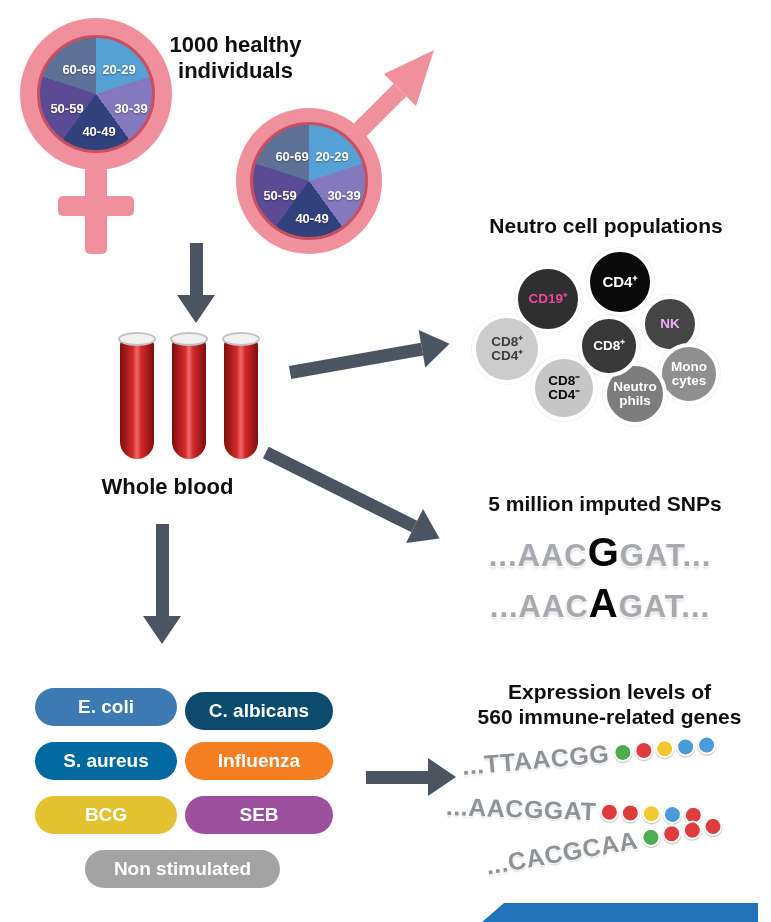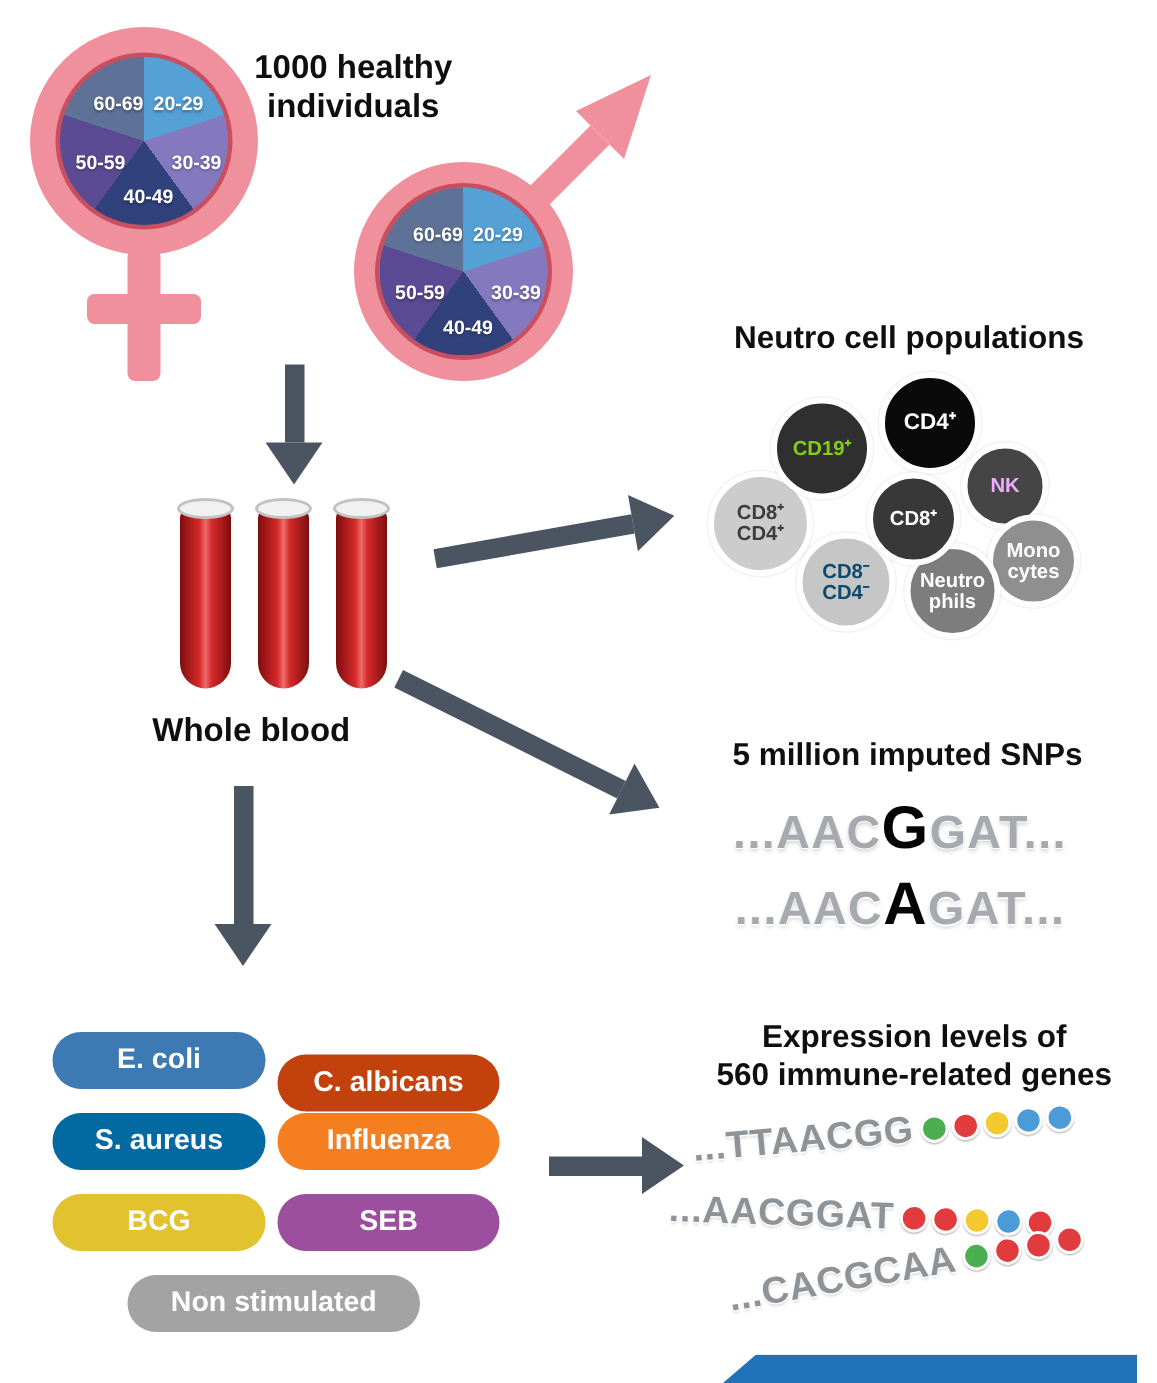--- a/index.html
+++ b/index.html
@@ -118,23 +118,23 @@
       <div class="head"></div>
   </div>
 
   <div class="abs heading h-21" style="left:450px; top:214px; width:312px;">Neutro cell populations</div>
   <div class="abs" style="left:458px; top:250px; width:300px; height:182px;">
     <div class="cell" style="left: 14px; top: 64px; width: 70px; height: 70px; z-index: 1; background: rgb(204, 204, 204); color: rgb(60, 60, 60);">CD8⁺
 CD4⁺</div>
     <div class="cell" style="left: 183px; top: 45px; width: 58px; height: 58px; z-index: 2; background: rgb(69, 69, 69); color: #f0abfc;">NK</div>
     <div class="cell" style="left: 200px; top: 93px; width: 62px; height: 62px; z-index: 2; background: rgb(143, 143, 143); color: rgb(255, 255, 255);">Mono
 cytes</div>
-    <div class="cell" style="left: 73px; top: 105px; width: 66px; height: 66px; z-index: 2; background: rgb(198, 198, 198); color: #0c4a6e;">CD8⁻
+    <div class="cell" style="left: 73px; top: 105px; width: 66px; height: 66px; z-index: 2; background: rgb(198, 198, 198); color: #000000;">CD8⁻
 CD4⁻</div>
-    <div class="cell" style="left: 56px; top: 15px; width: 68px; height: 68px; z-index: 3; background: rgb(47, 47, 47); color: #84cc16;">CD19⁺</div>
+    <div class="cell" style="left: 56px; top: 15px; width: 68px; height: 68px; z-index: 3; background: rgb(47, 47, 47); color: #ec4899;">CD19⁺</div>
     <div class="cell" style="left: 128px; top: -2px; width: 68px; height: 68px; z-index: 4; font-size: 15px; background: rgb(10, 10, 10); color: rgb(255, 255, 255);">CD4⁺</div>
     <div class="cell" style="left: 120px; top: 65px; width: 62px; height: 62px; z-index: 5; background: rgb(56, 56, 56); color: rgb(255, 255, 255);">CD8⁺</div>
     <div class="cell" style="left: 145px; top: 112px; width: 64px; height: 64px; z-index: 4; background: rgb(125, 125, 125); color: rgb(255, 255, 255);">Neutro
 phils</div>
   </div>
 
   <div class="arrow-h" style="left:266px; top:433px; width:194px; transform:rotate(26.5deg);">
     <div class="shaft"></div>
       <div class="head"></div>
   </div>
@@ -145,21 +145,21 @@
     <div class="seq-line" style="margin-top:6px;"><span>...AAC</span><span class="variant">A</span><span>GAT...</span></div>
   </div>
 
   <div class="arrow-v" style="left:143px; top:524px;">
     <div class="shaft" style="height:92px;"></div>
       <div class="head"></div>
   </div>
 
   <div class="abs" style="left:30px; top:684px; width:330px; height:210px;">
     <div class="pill" style="left: 5px; top: 4px; width: 142px; background: rgb(61, 122, 179);">E. coli</div>
-    <div class="pill" style="left: 155px; top: 19px; width: 148px; background: #c2410c;">C. albicans</div>
+    <div class="pill" style="left: 155px; top: 8px; width: 148px; background: #0c4a6e;">C. albicans</div>
     <div class="pill" style="left: 5px; top: 58px; width: 142px; background: #0369a1;">S. aureus</div>
     <div class="pill" style="left: 5px; top: 112px; width: 142px; background: rgb(227, 194, 48);">BCG</div>
     <div class="pill" style="left: 155px; top: 58px; width: 148px; background: rgb(245, 127, 32);">Influenza</div>
     <div class="pill" style="left: 155px; top: 112px; width: 148px; background: rgb(156, 79, 159);">SEB</div>
     <div class="pill" style="left: 55px; top: 166px; width: 195px; background: rgb(163, 163, 163);">Non stimulated</div>
   </div>
 
   <div class="arrow-h" style="left:366px; top:758px; width:90px;">
     <div class="shaft"></div>
       <div class="head"></div>

